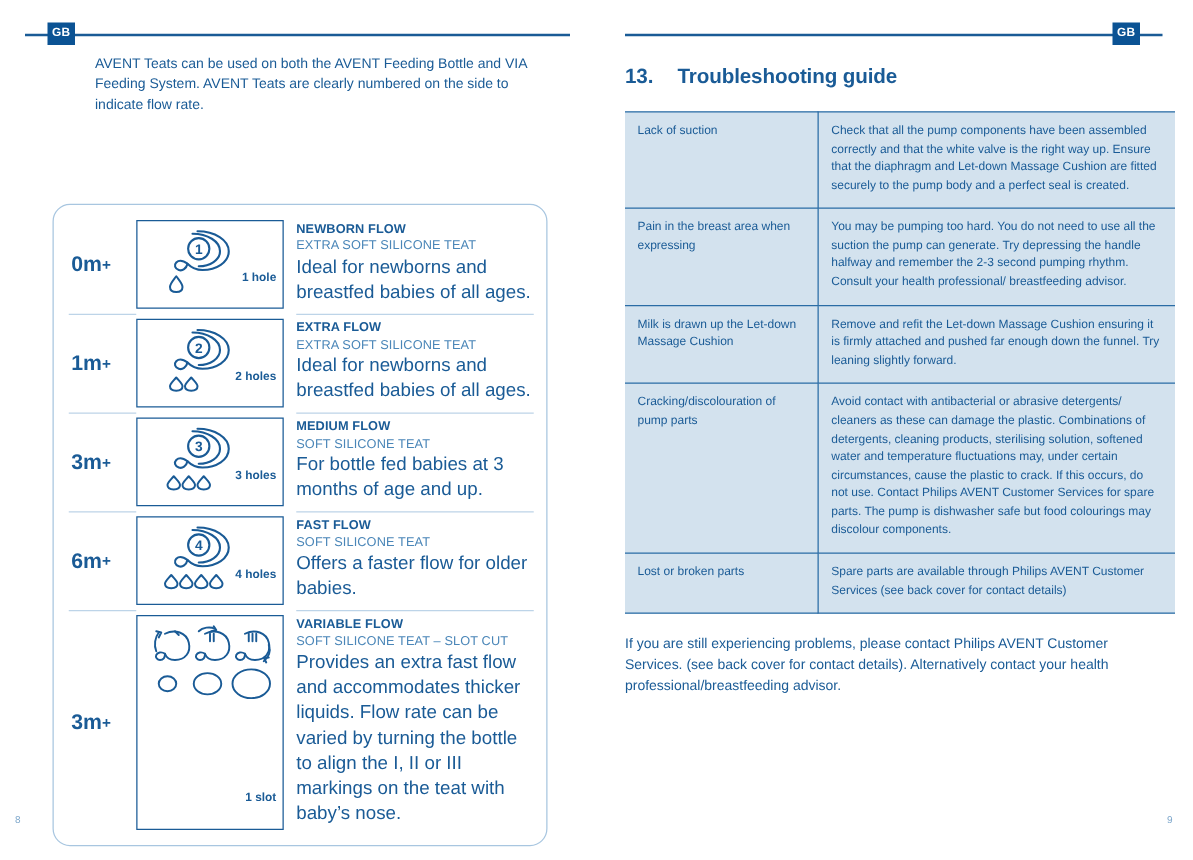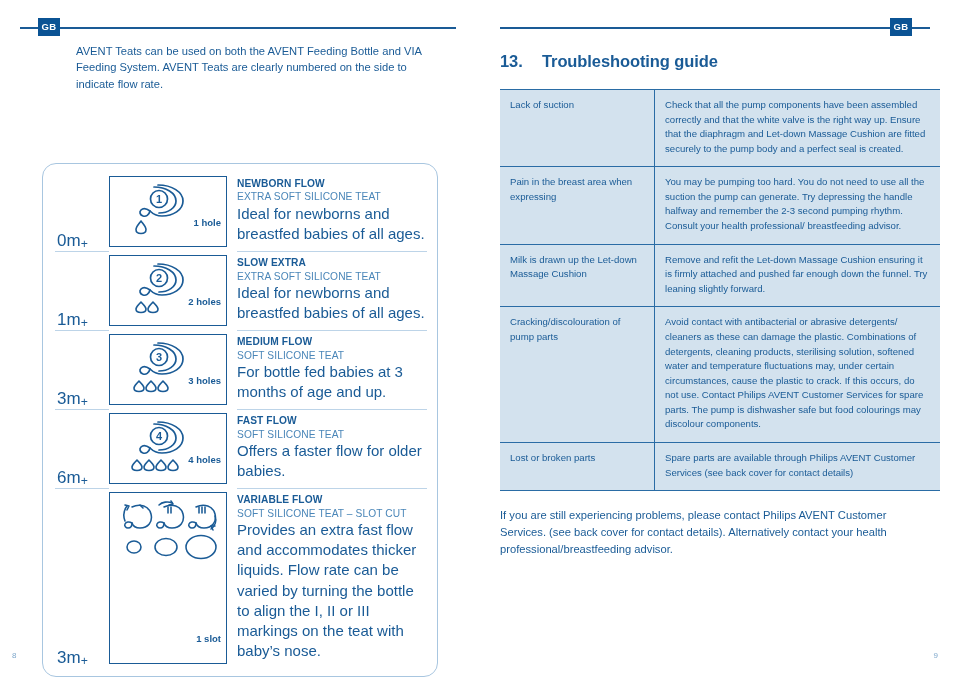--- a/index.html
+++ b/index.html
@@ -74,22 +74,22 @@
     padding: 8px 10px 8px 8px;
   }
   .teat-row { display: flex; align-items: stretch; position: relative; }
   .teat-row + .teat-row::before {
     content: "";
     position: absolute; left: 4px; width: 54px; top: 0;
     height: 1px; background: #bdd4e8;
   }
   .age {
     width: 58px; flex: 0 0 58px;
-    display: flex; align-items: flex-end; justify-content: flex-start;
-    font-size: 17px; font-weight: normal;
+    display: flex; align-items: center; justify-content: flex-start;
+    font-size: 17px; font-weight: bold;
     color: #1a5b96;
     padding-left: 6px;
     box-sizing: border-box;
   }
   .age sup { font-size: .72em; vertical-align: 3px; }
   .icon-cell {
     width: 118px; flex: 0 0 118px;
     border: 1.6px solid #1a5b96;
     box-sizing: border-box;
     position: relative;
@@ -225,21 +225,21 @@
             </g>
             <text x="49" y="26" text-anchor="middle" font-family="Liberation Sans, sans-serif" font-size="11" font-weight="bold" fill="#1a5b96">2</text>
             <g fill="none" stroke="#1a5b96" stroke-width="1.6" stroke-linejoin="round">
               <path d="M31 46 C34 49.5 36 51 36 53 C36 55.2 34 56.5 31 56.5 C28 56.5 26 55.2 26 53 C26 51 28 49.5 31 46 Z"></path>
               <path d="M43 46 C46 49.5 48 51 48 53 C48 55.2 46 56.5 43 56.5 C40 56.5 38 55.2 38 53 C38 51 40 49.5 43 46 Z"></path>
             </g>
           </svg>
           <span class="hole-lbl">2 holes</span>
         </div>
         <div class="desc">
-          <div class="d-title">SLOW EXTRA</div>
+          <div class="d-title">EXTRA FLOW</div>
           <div class="d-sub">EXTRA SOFT SILICONE TEAT</div>
           <div class="d-body">Ideal for newborns and breastfed babies of all ages.</div>
         </div>
       </div>
 
       <div class="teat-row">
         <div class="age">
           <span>3m</span>
             <sup>+</sup>
         </div>

